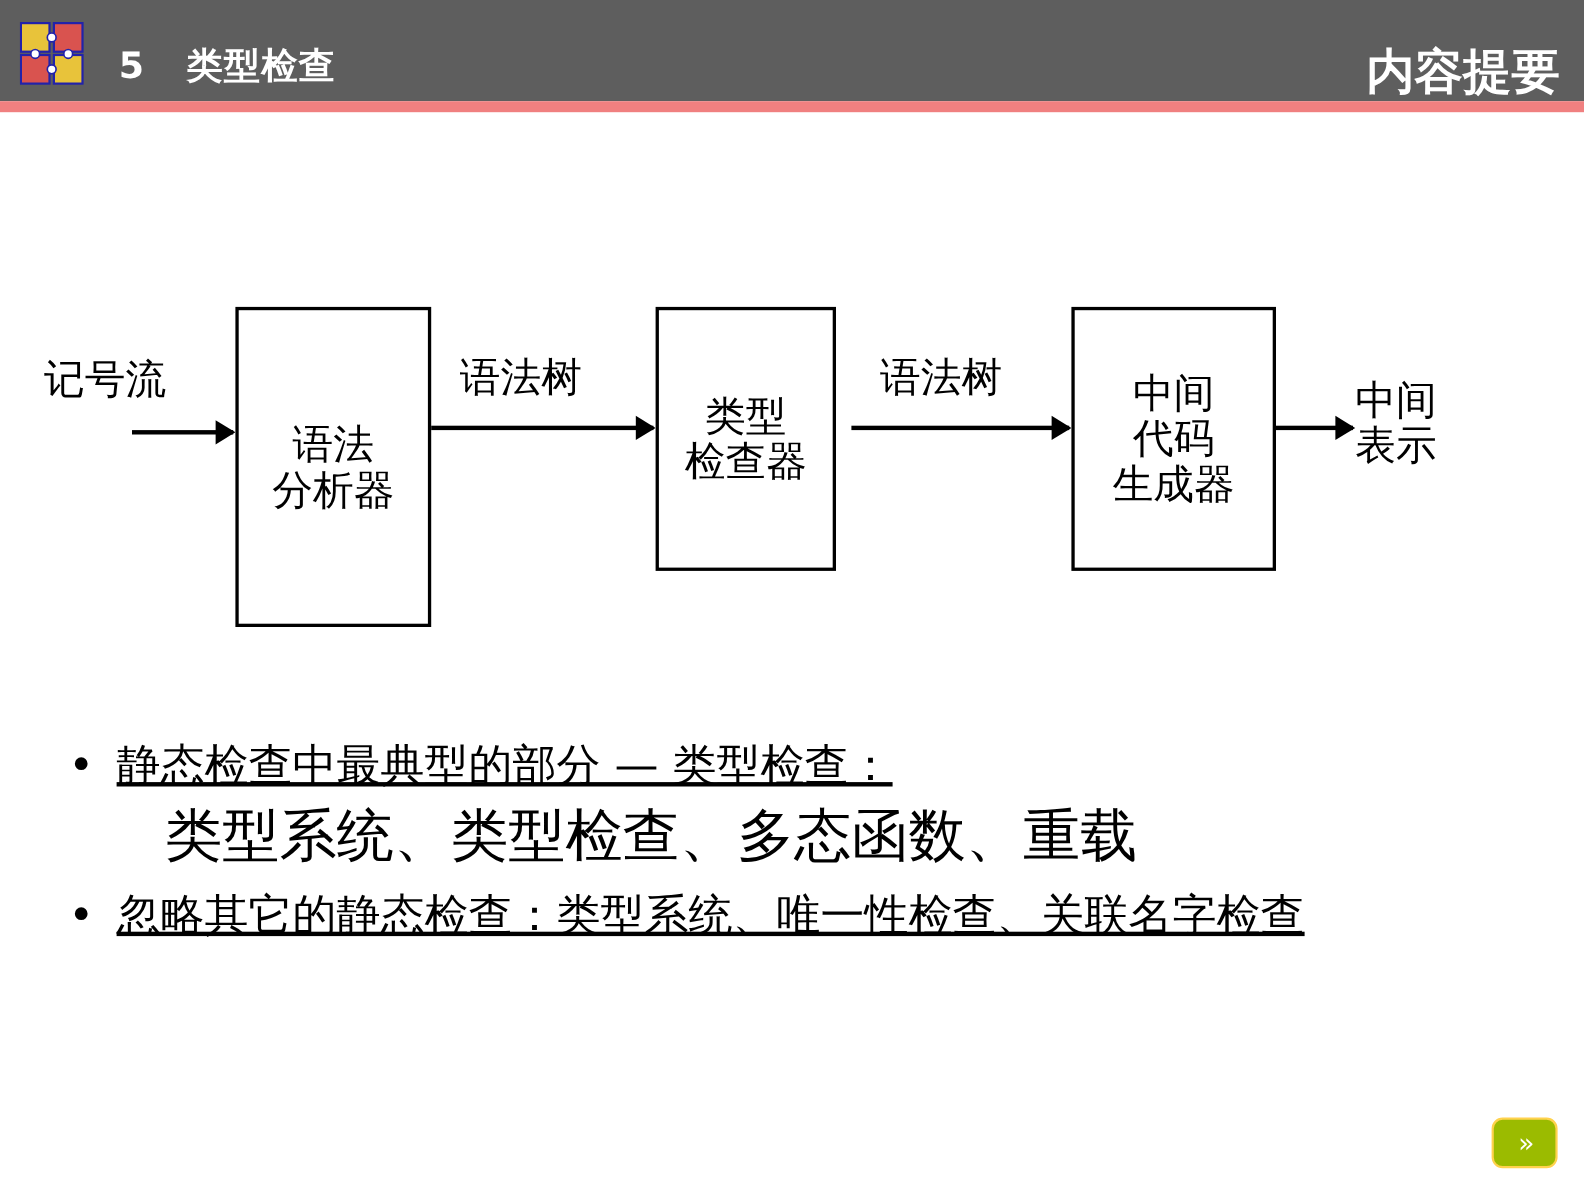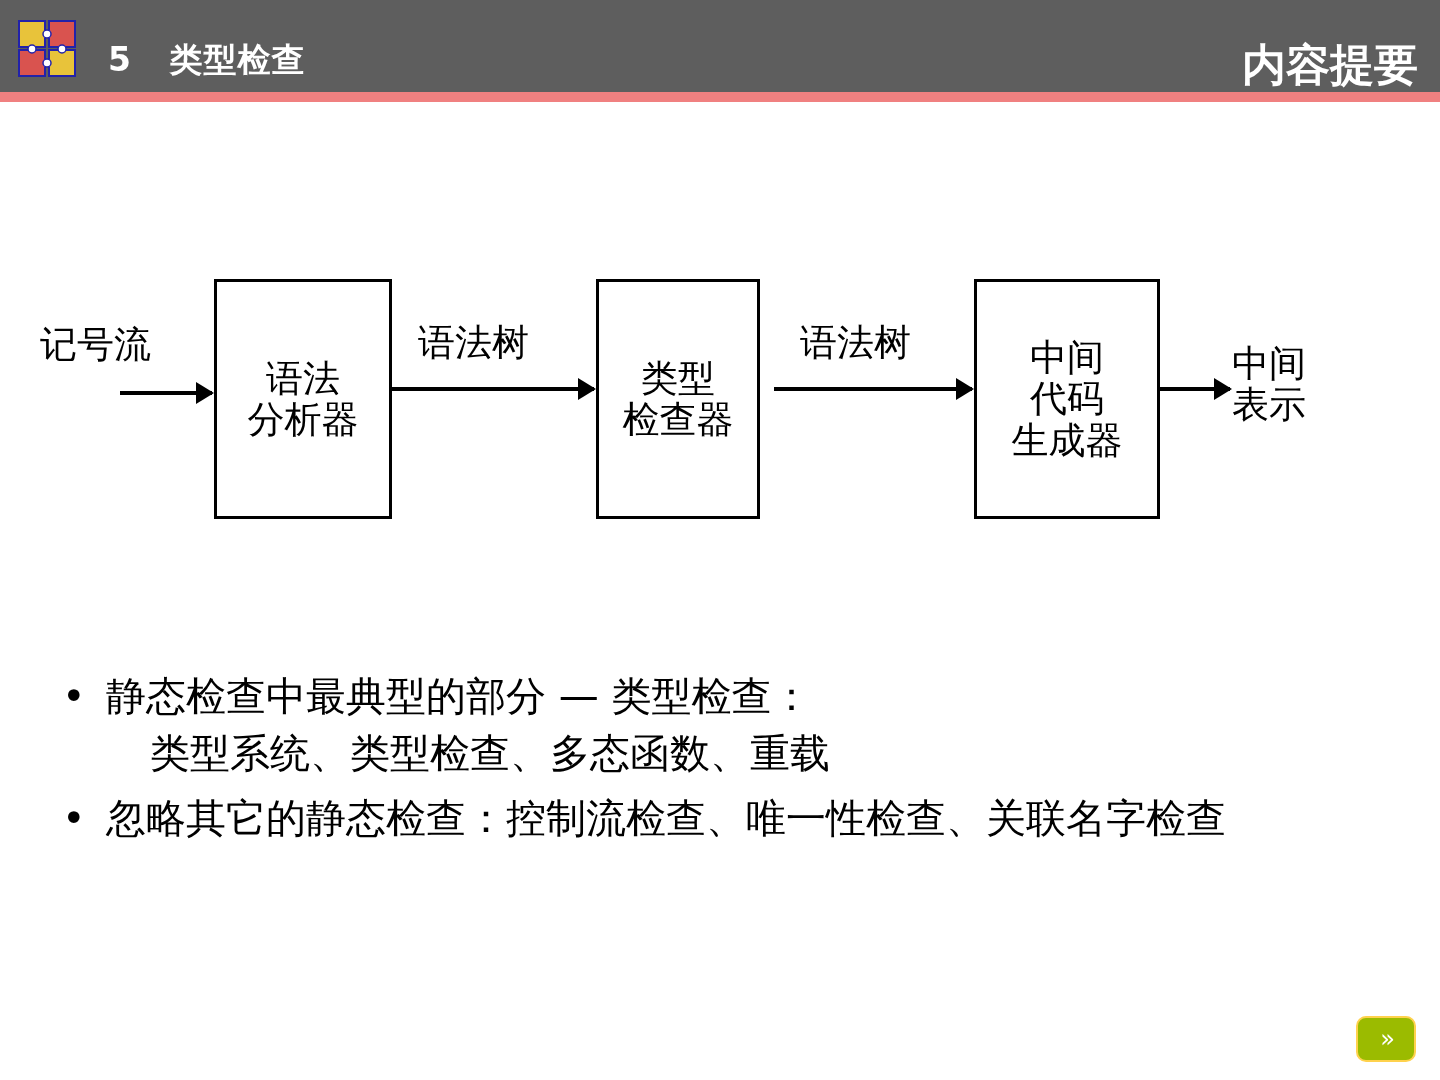--- a/index.html
+++ b/index.html
@@ -70,21 +70,21 @@
     flex-direction: column;
     align-items: center;
     justify-content: center;
     line-height: 1.12;
     font-size: 37px;
     color: #000000;
     text-align: center;
   }
   .node-box span { display: block; white-space: nowrap; }
 
-  .box-parser   { left: 214px; top: 179px; width: 178px; height: 240px; }
+  .box-parser   { left: 214px; top: 179px; width: 178px; height: 291px; }
   .box-checker  { left: 596px; top: 179px; width: 164px; height: 240px; }
   .box-codegen  { left: 974px; top: 179px; width: 186px; height: 240px; }
 
   .free-label {
     position: absolute;
     font-size: 37px;
     color: #000000;
     white-space: nowrap;
     line-height: 1.12;
     text-align: center;
@@ -128,26 +128,26 @@
     display: flex;
     align-items: flex-start;
     margin-bottom: 6px;
   }
   .bullet-dot {
     flex: 0 0 auto;
     width: 44px;
     font-size: 40px;
     line-height: 1.22;
   }
-  .bullet-text { flex: 1 1 auto; }
+  .bullet-text { flex: 1 1 auto; text-decoration: underline; }
   .sub-line {
     margin-left: 88px;
     margin-top: 8px;
     margin-bottom: 16px;
-    font-size: 40px;
+    font-size: 52px;
   }
 
   
   .nav-button {
     position: absolute;
     right: 24px;
     bottom: 18px;
     width: 56px;
     height: 42px;
     background: #9bbb00;
@@ -226,20 +226,20 @@
 <div class="bullets">
 
   <div class="bullet-row">
     <div class="bullet-dot">•</div>
     <div class="bullet-text">静态检查中最典型的部分 — 类型检查：</div>
   </div>
   <div class="sub-line">类型系统、类型检查、多态函数、重载</div>
 
   <div class="bullet-row">
     <div class="bullet-dot">•</div>
-    <div class="bullet-text">忽略其它的静态检查：控制流检查、唯一性检查、关联名字检查</div>
+    <div class="bullet-text">忽略其它的静态检查：类型系统、唯一性检查、关联名字检查</div>
   </div>
 
 </div>
 
 <div class="nav-button">
   <span class="chev">»</span>
 </div>
 
 </body></html>

